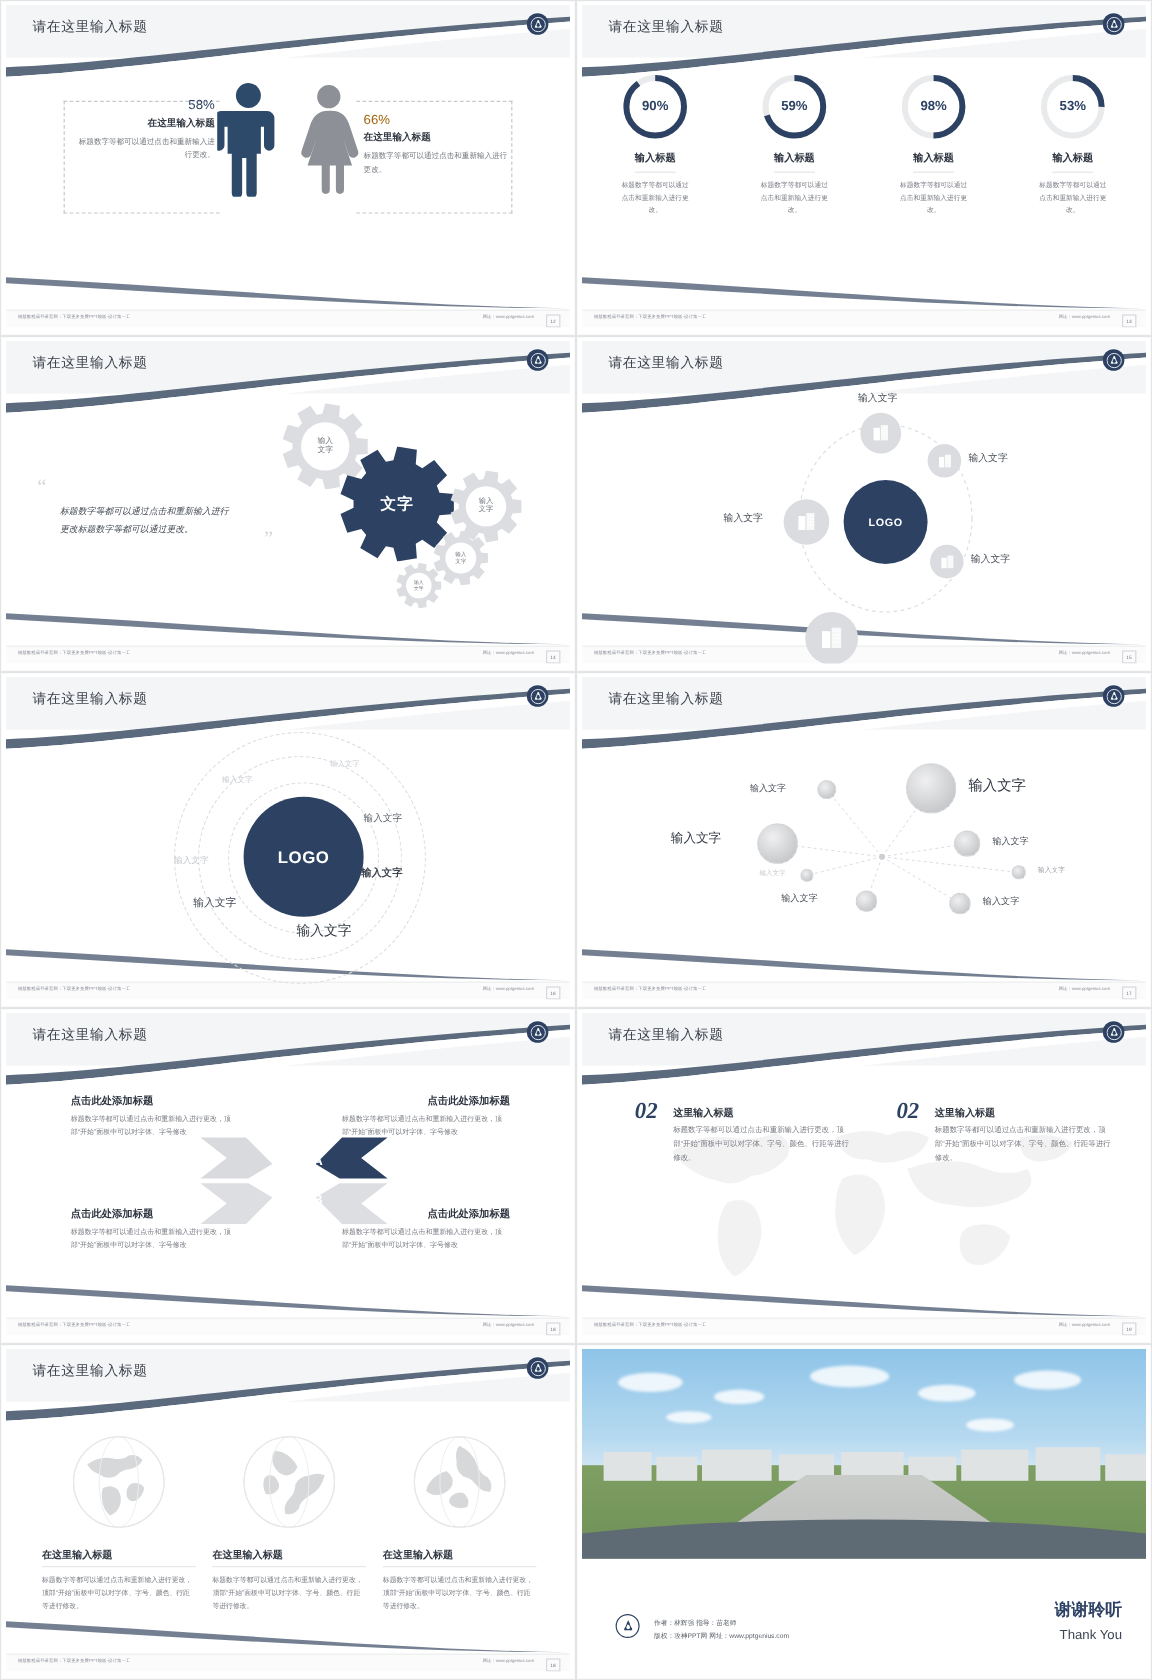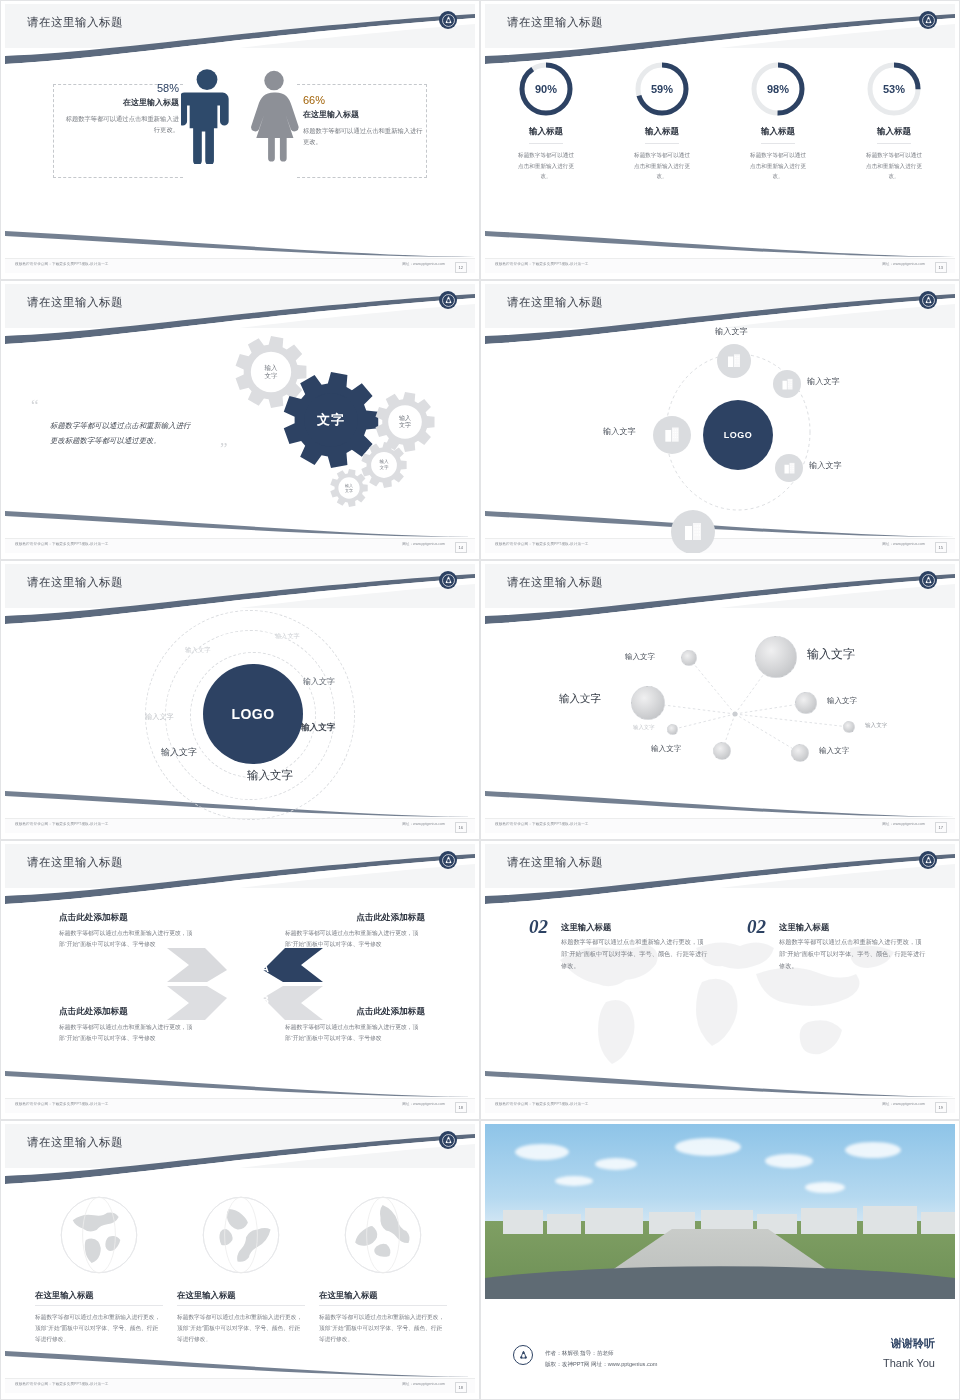--- a/index.html
+++ b/index.html
@@ -79,21 +79,21 @@
   
   .photo { position:absolute; left:0; top:0; width:100%; height:175px; overflow:hidden; }
   .sky { position:absolute; inset:0; background:linear-gradient(#8ec4e8 0%, #b5d9f0 42%, #dceaf5 62%, #cfe0ea 100%); }
   .cloud { position:absolute; background:rgba(255,255,255,.82); border-radius:50%; filter:blur(1.5px); }
   .ground { position:absolute; left:0; bottom:0; width:100%; height:78px; background:linear-gradient(#7f9f63, #6d8f56); }
   .bldg { position:absolute; background:#dfe3e4; }
   .plaza { position:absolute; bottom:0; left:50%; transform:translateX(-50%); width:300px; height:70px;
            background:linear-gradient(#c9ccc9,#b9bcba); clip-path:polygon(34% 0,66% 0,100% 100%,0 100%); }
   .roof { position:absolute; bottom:0; left:0; width:100%; height:42px; background:#5f6b74;
           clip-path:ellipse(72% 100% at 50% 122%); }
-  .thanks-cn { position:absolute; right:20px; bottom:42px; font-size:11px; font-weight:bold; color:#2d4263;margin-top:11px; }
+  .thanks-cn { position:absolute; right:20px; bottom:42px; font-size:14px; font-weight:bold; color:#2d4263;margin-top:11px; }
   .thanks-en { position:absolute; right:20px; bottom:24px; font-size:11px; color:#3e4654; }
   .cred-l { font-size:5.6px; color:#5d636c; line-height:1.85; white-space:nowrap; }
   .cred-logo { position:absolute; left:28px; bottom:28px; width:20px; height:20px; border-radius:50%;
                border:1.4px solid #2d4263; display:flex; align-items:center; justify-content:center; }
 </style>
 </head>
 <body>
 
 <div id="grid">
     <div class="slide">

